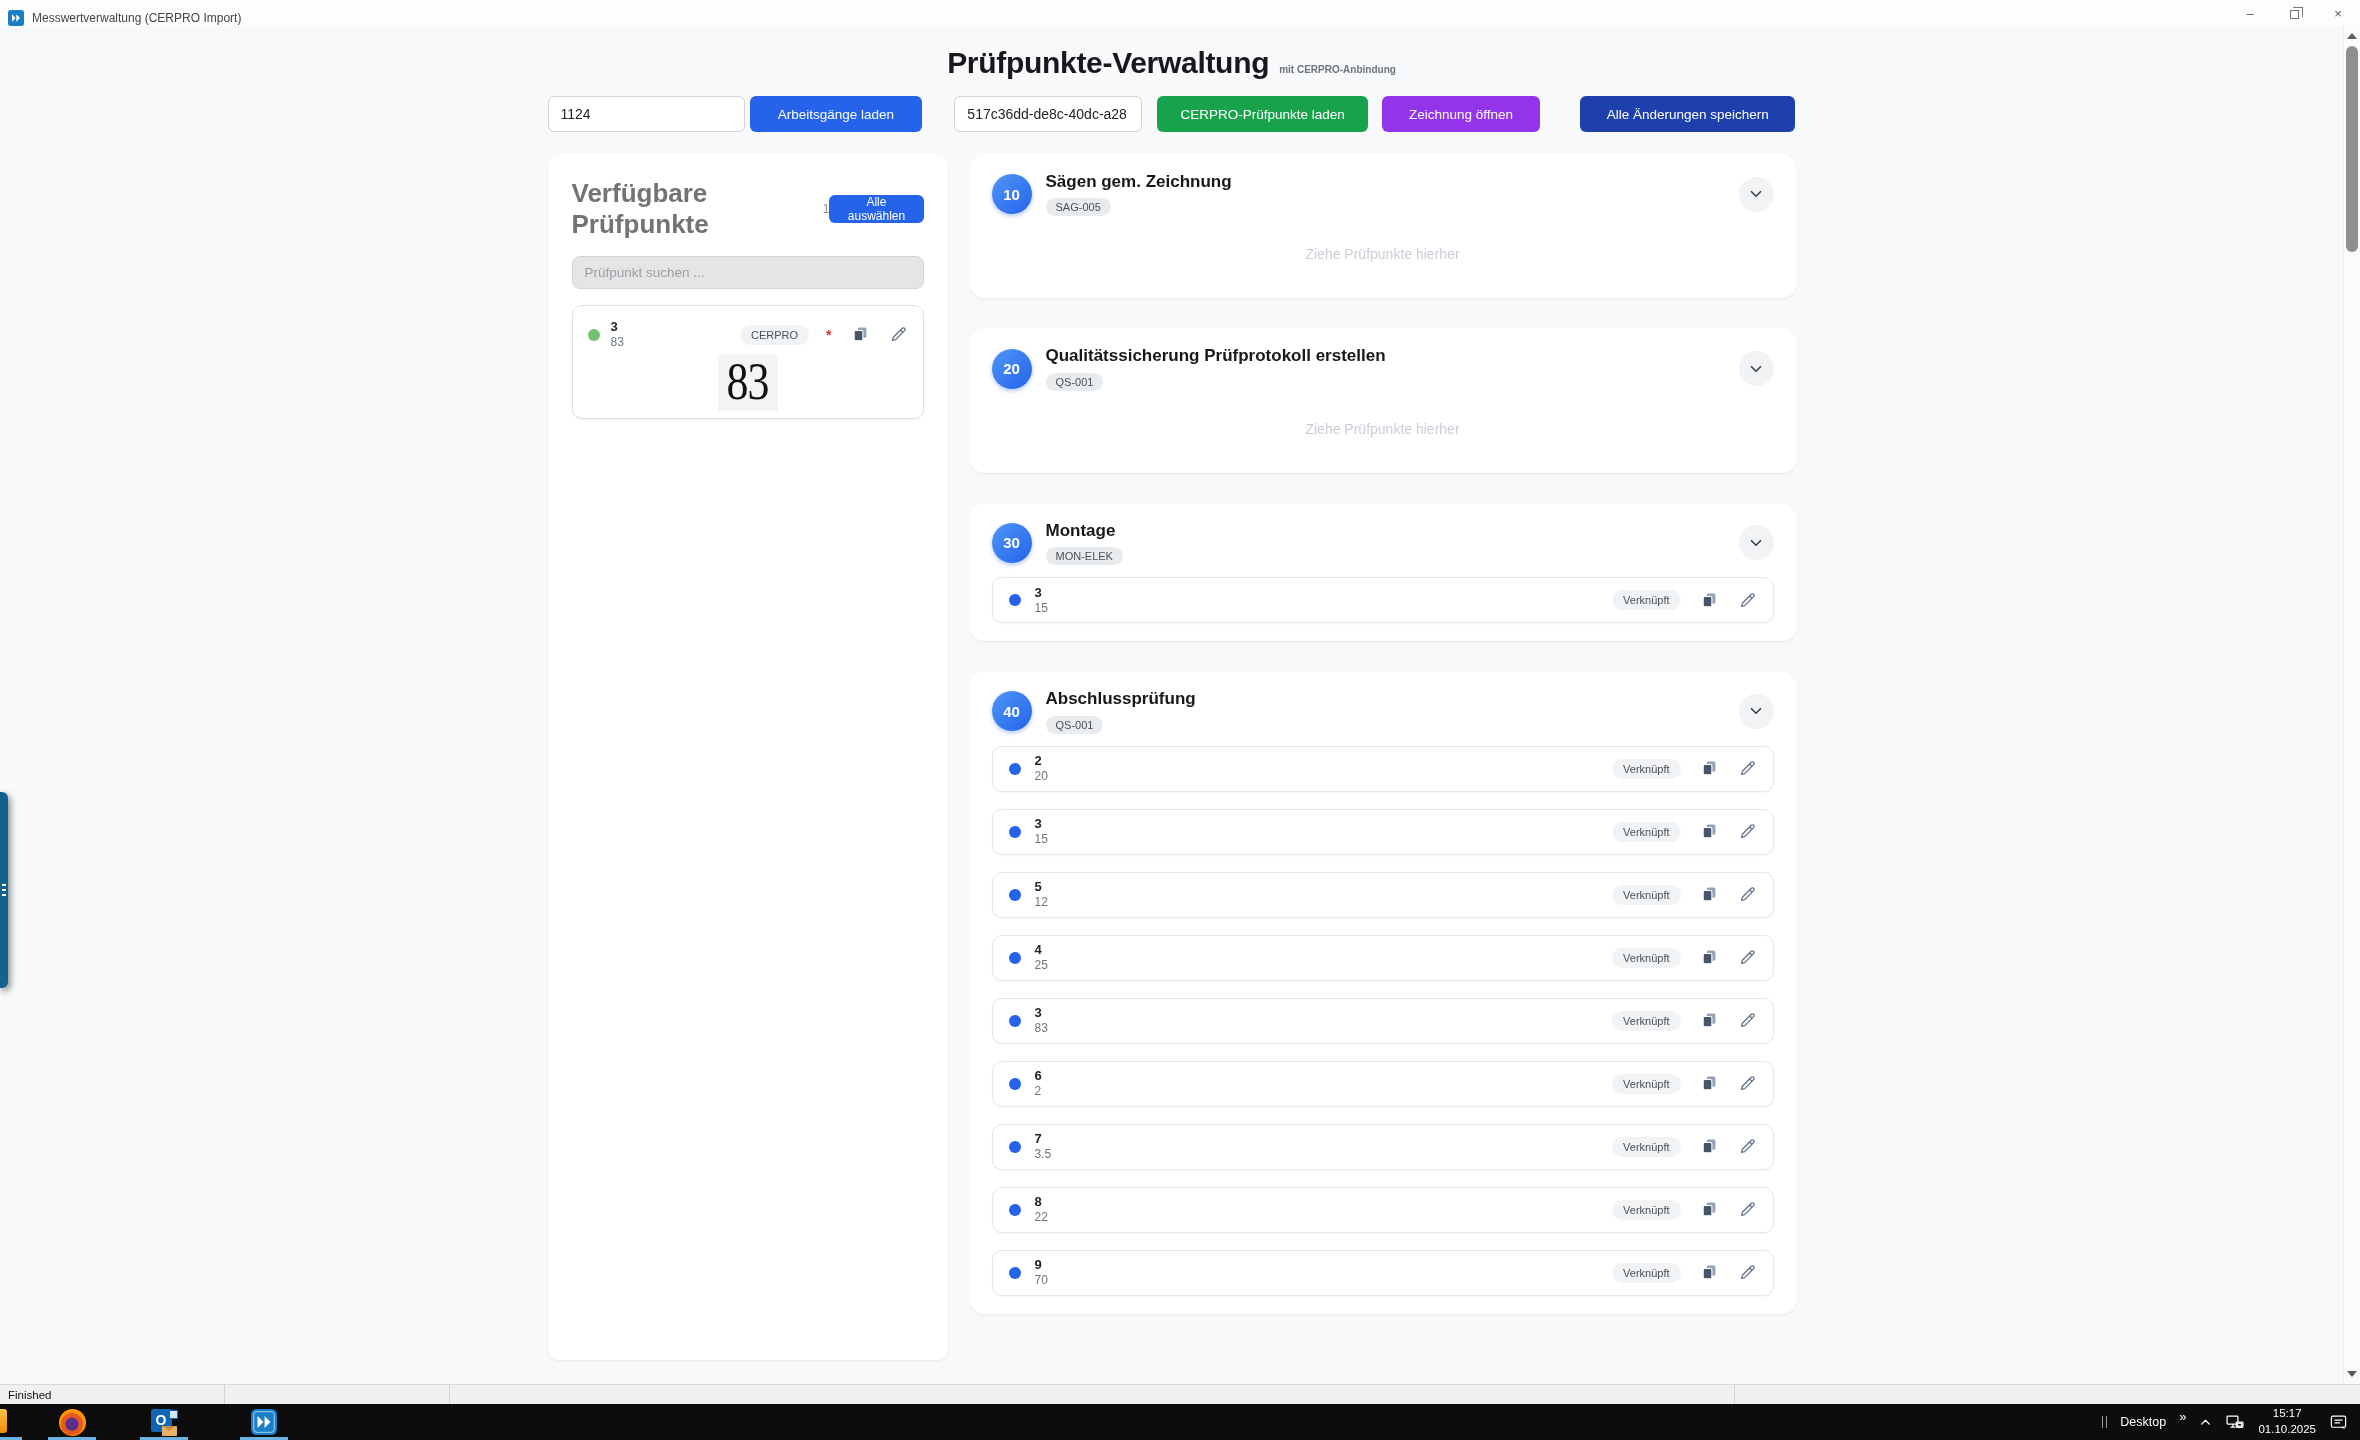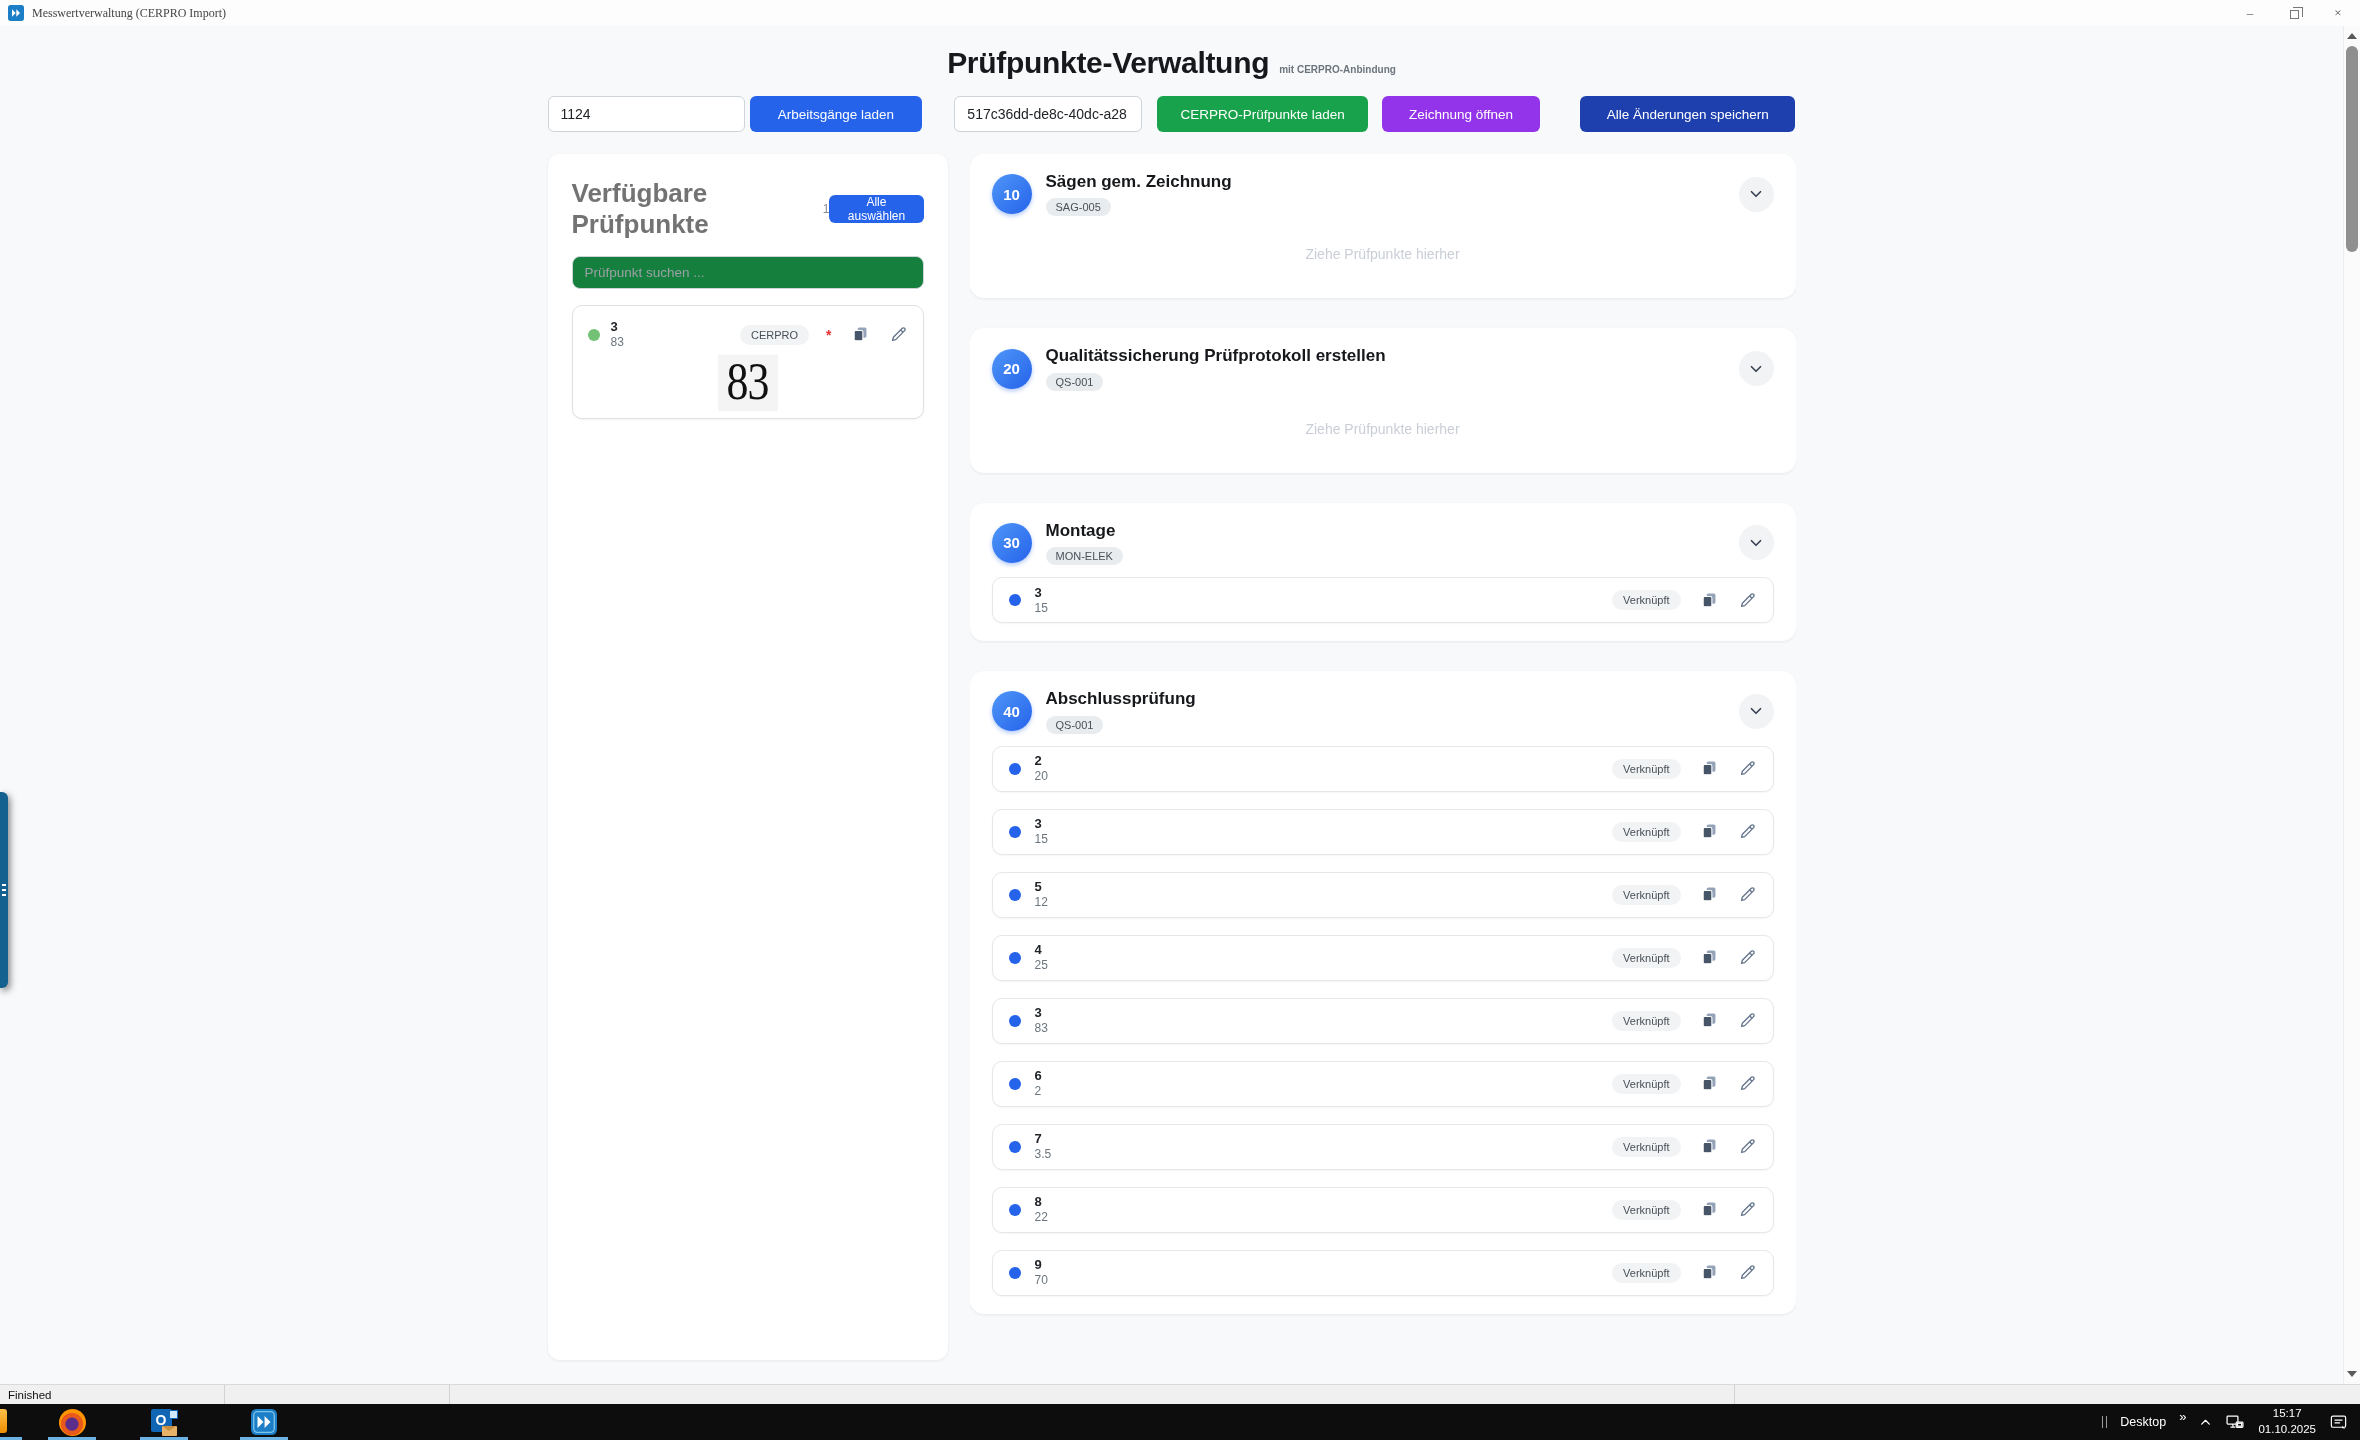--- a/index.html
+++ b/index.html
@@ -1,20 +1,20 @@
 <!DOCTYPE html>
 <html><head>
 <meta charset="utf-8">
 <style>
   * { margin:0; padding:0; box-sizing:border-box; }
   html,body { width:2360px; height:1440px; overflow:hidden; }
   body { font-family:"Liberation Sans", sans-serif; background:#f8f9fa; position:relative; }
 
   
-  .titlebar { position:absolute; top:0; left:0; width:2360px; height:26px; background:#fdfdfd; display:flex; align-items:center; justify-content:space-between;font-family:Liberation Serif, serif; }
+  .titlebar { position:absolute; top:0; left:0; width:2360px; height:26px; background:#fdfdfd; display:flex; align-items:flex-end; justify-content:space-between; }
   .titlebar-left { display:flex; align-items:center; gap:8px; padding-left:8px; }
   .titlebar-title { font-size:12px; color:#444; }
   .win-controls { display:flex; height:26px; }
   .win-btn { width:44px; height:26px; display:flex; align-items:center; justify-content:center; color:#555; font-size:13px; }
   .restore-glyph { width:9px; height:9px; border:1px solid #777; position:relative; background:#fdfdfd; margin-top:2px; }
   .restore-glyph::before { content:""; position:absolute; left:2px; top:-4px; width:9px; height:9px; border:1px solid #777; border-left-width:0; border-bottom-width:0; }
 
   
   .content { position:absolute; top:26px; left:0; width:2343px; height:1358px; background:#f8f9fa; overflow:hidden; }
   .app-inner { width:1248px; margin:0 auto; height:100%; }
@@ -34,21 +34,21 @@
   .btn-navy   { background:#1e40af; margin-left:40px; width:222px; }
 
   .main { margin-top:22px; display:flex; gap:22px; height:1206px; align-items:stretch; }
 
   
   .left-panel { width:400px; background:#fff; border-radius:12px; box-shadow:0 1px 3px rgba(0,0,0,.07); padding:24px; }
   .lp-head { display:flex; align-items:center; }
   .lp-title { font-size:26px; font-weight:700; color:#737373; }
   .lp-count { font-size:12px; color:#868e96; margin-left:8px; flex:1; }
   .btn-select-all { background:#2563eb; color:#fff; border:none; border-radius:6px; font-size:12px; font-family:inherit; padding:0 12px; cursor:pointer; }
-  .lp-search { width:100%; margin-top:16px; height:33px; border:1px solid #ced4da; border-radius:8px; padding:0 12px; font-size:13.5px; color:#212529; font-family:inherit; outline:none; background:#15803d; }
+  .lp-search { width:100%; margin-top:16px; height:33px; border:1px solid #ced4da; border-radius:8px; padding:0 12px; font-size:13.5px; color:#212529; font-family:inherit; outline:none; background:#e5e5e5; }
   .lp-search::placeholder { color:#9aa0a6; }
 
   .pp-card { margin-top:16px; border:1px solid #dee2e6; border-radius:10px; background:#fff; box-shadow:0 1px 2px rgba(0,0,0,.05); padding:13px 15px 10px; }
   .pp-row { display:flex; align-items:center; }
   .dot { width:12px; height:12px; border-radius:50%; flex:none; }
   .dot-green { background:#72c174; }
   .dot-blue { background:#2563eb; }
   .pp-info { margin-left:11px; flex:1; }
   .pp-num { font-size:13px; font-weight:700; color:#212529; line-height:1.25; }
   .pp-val { font-size:12px; color:#6c757d; line-height:1.25; }

